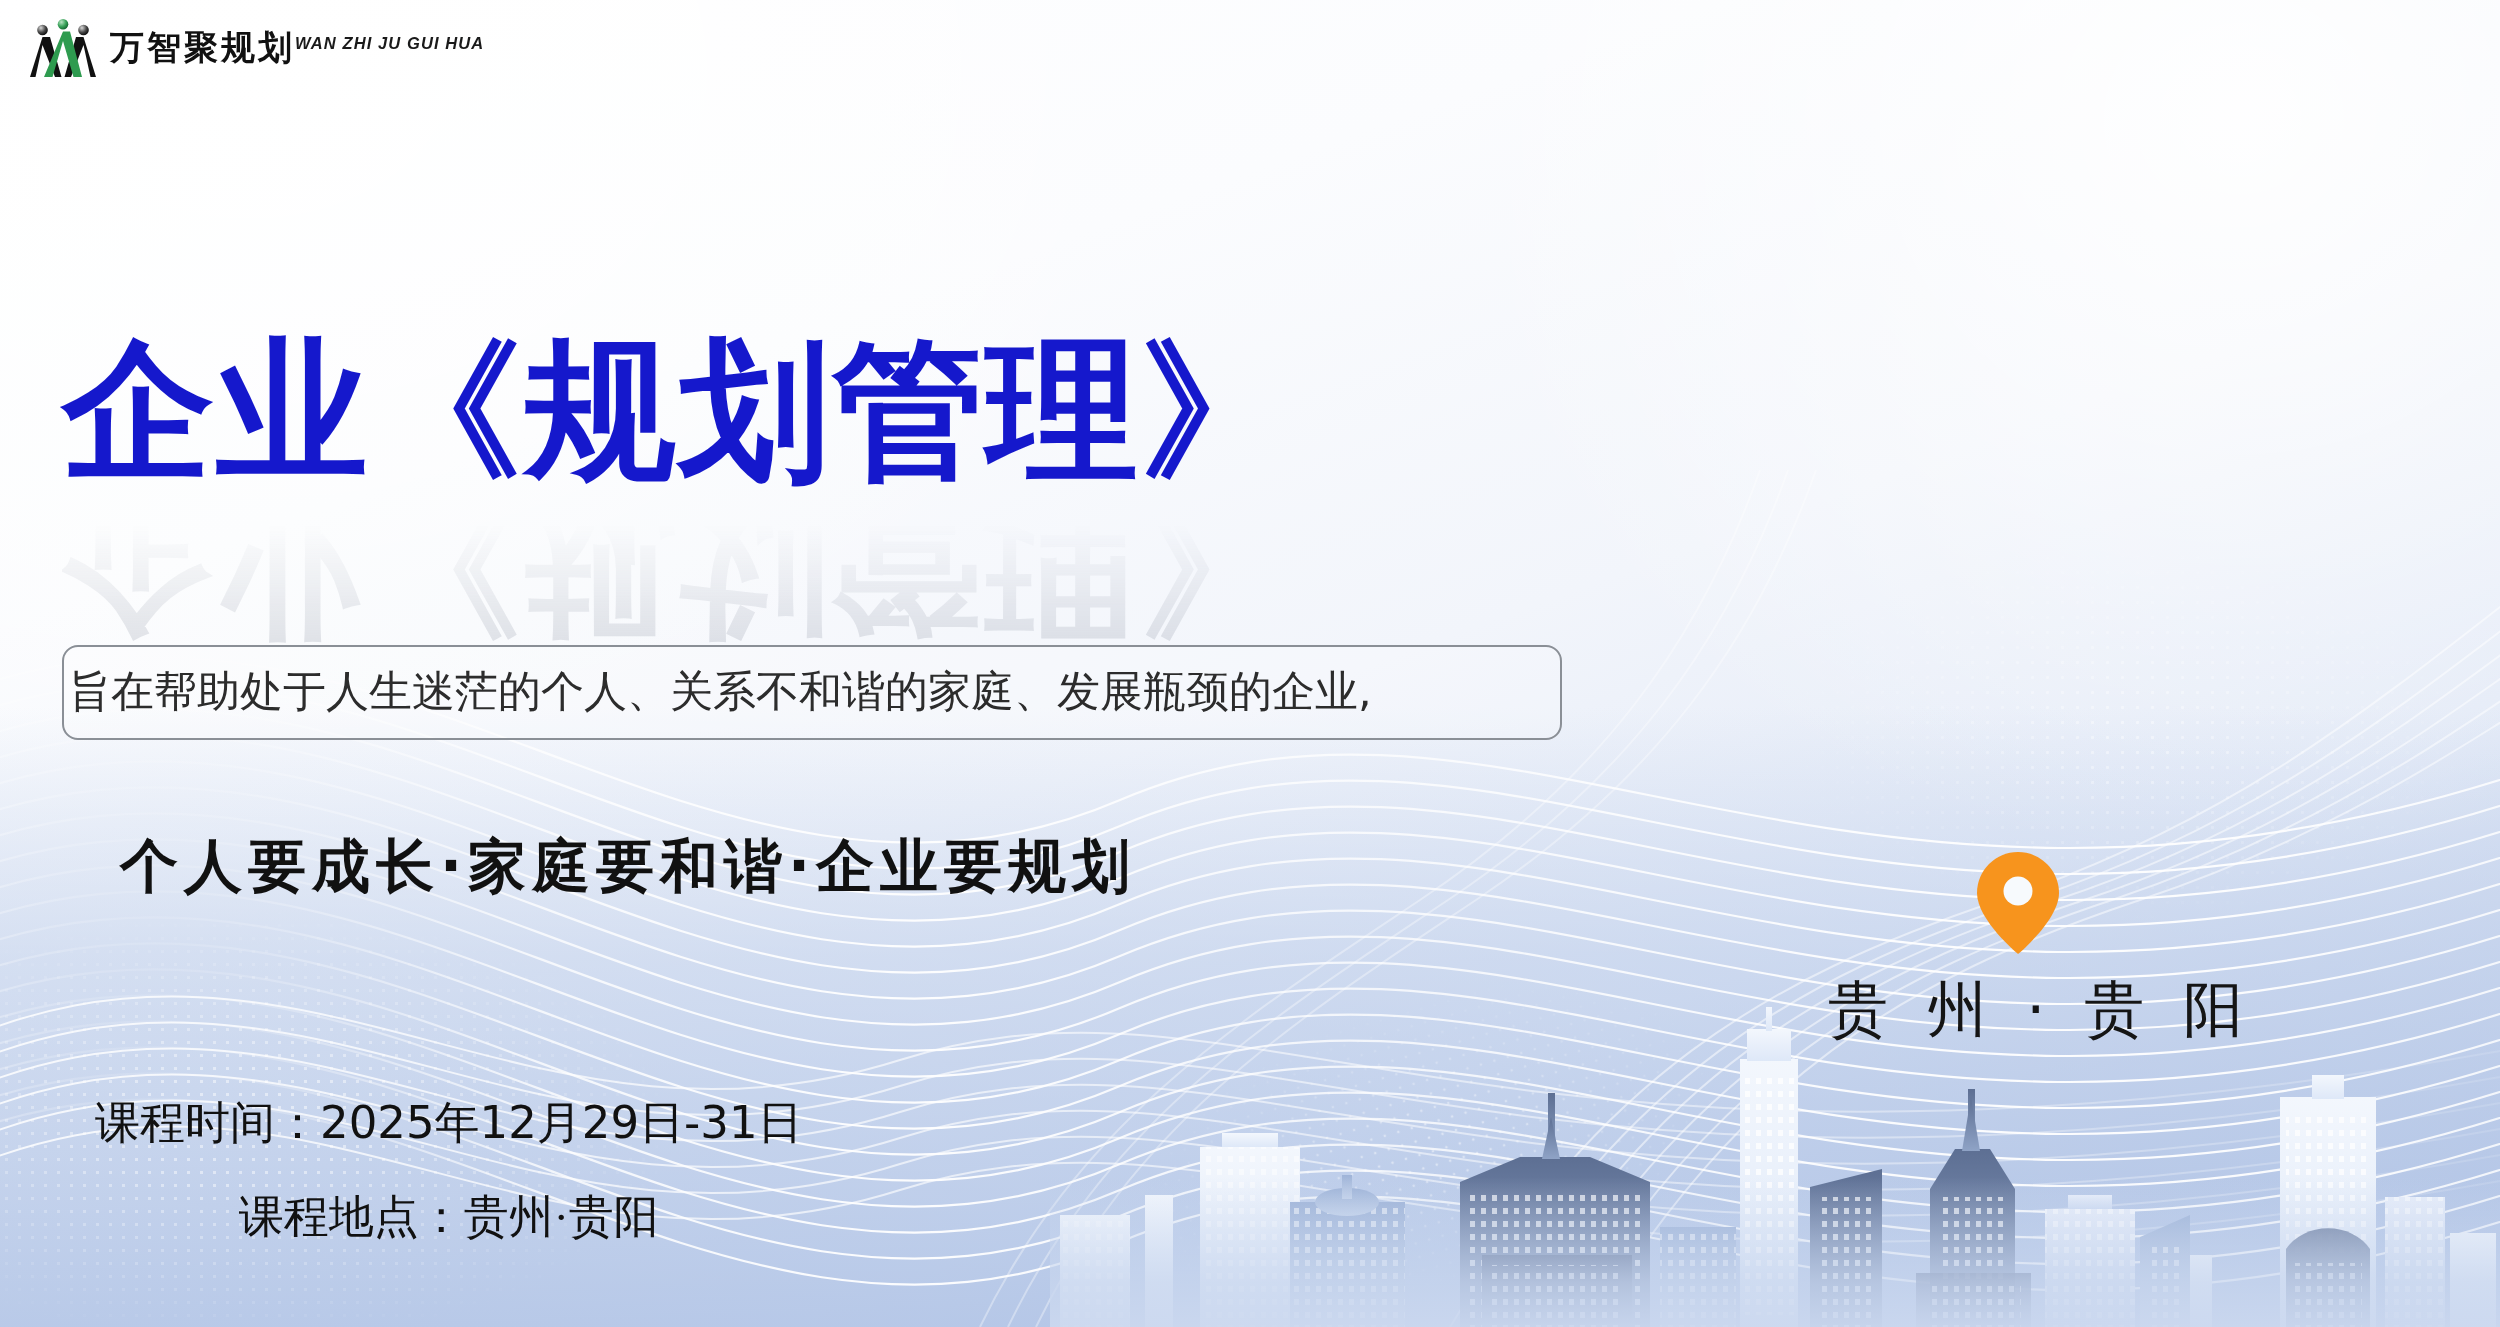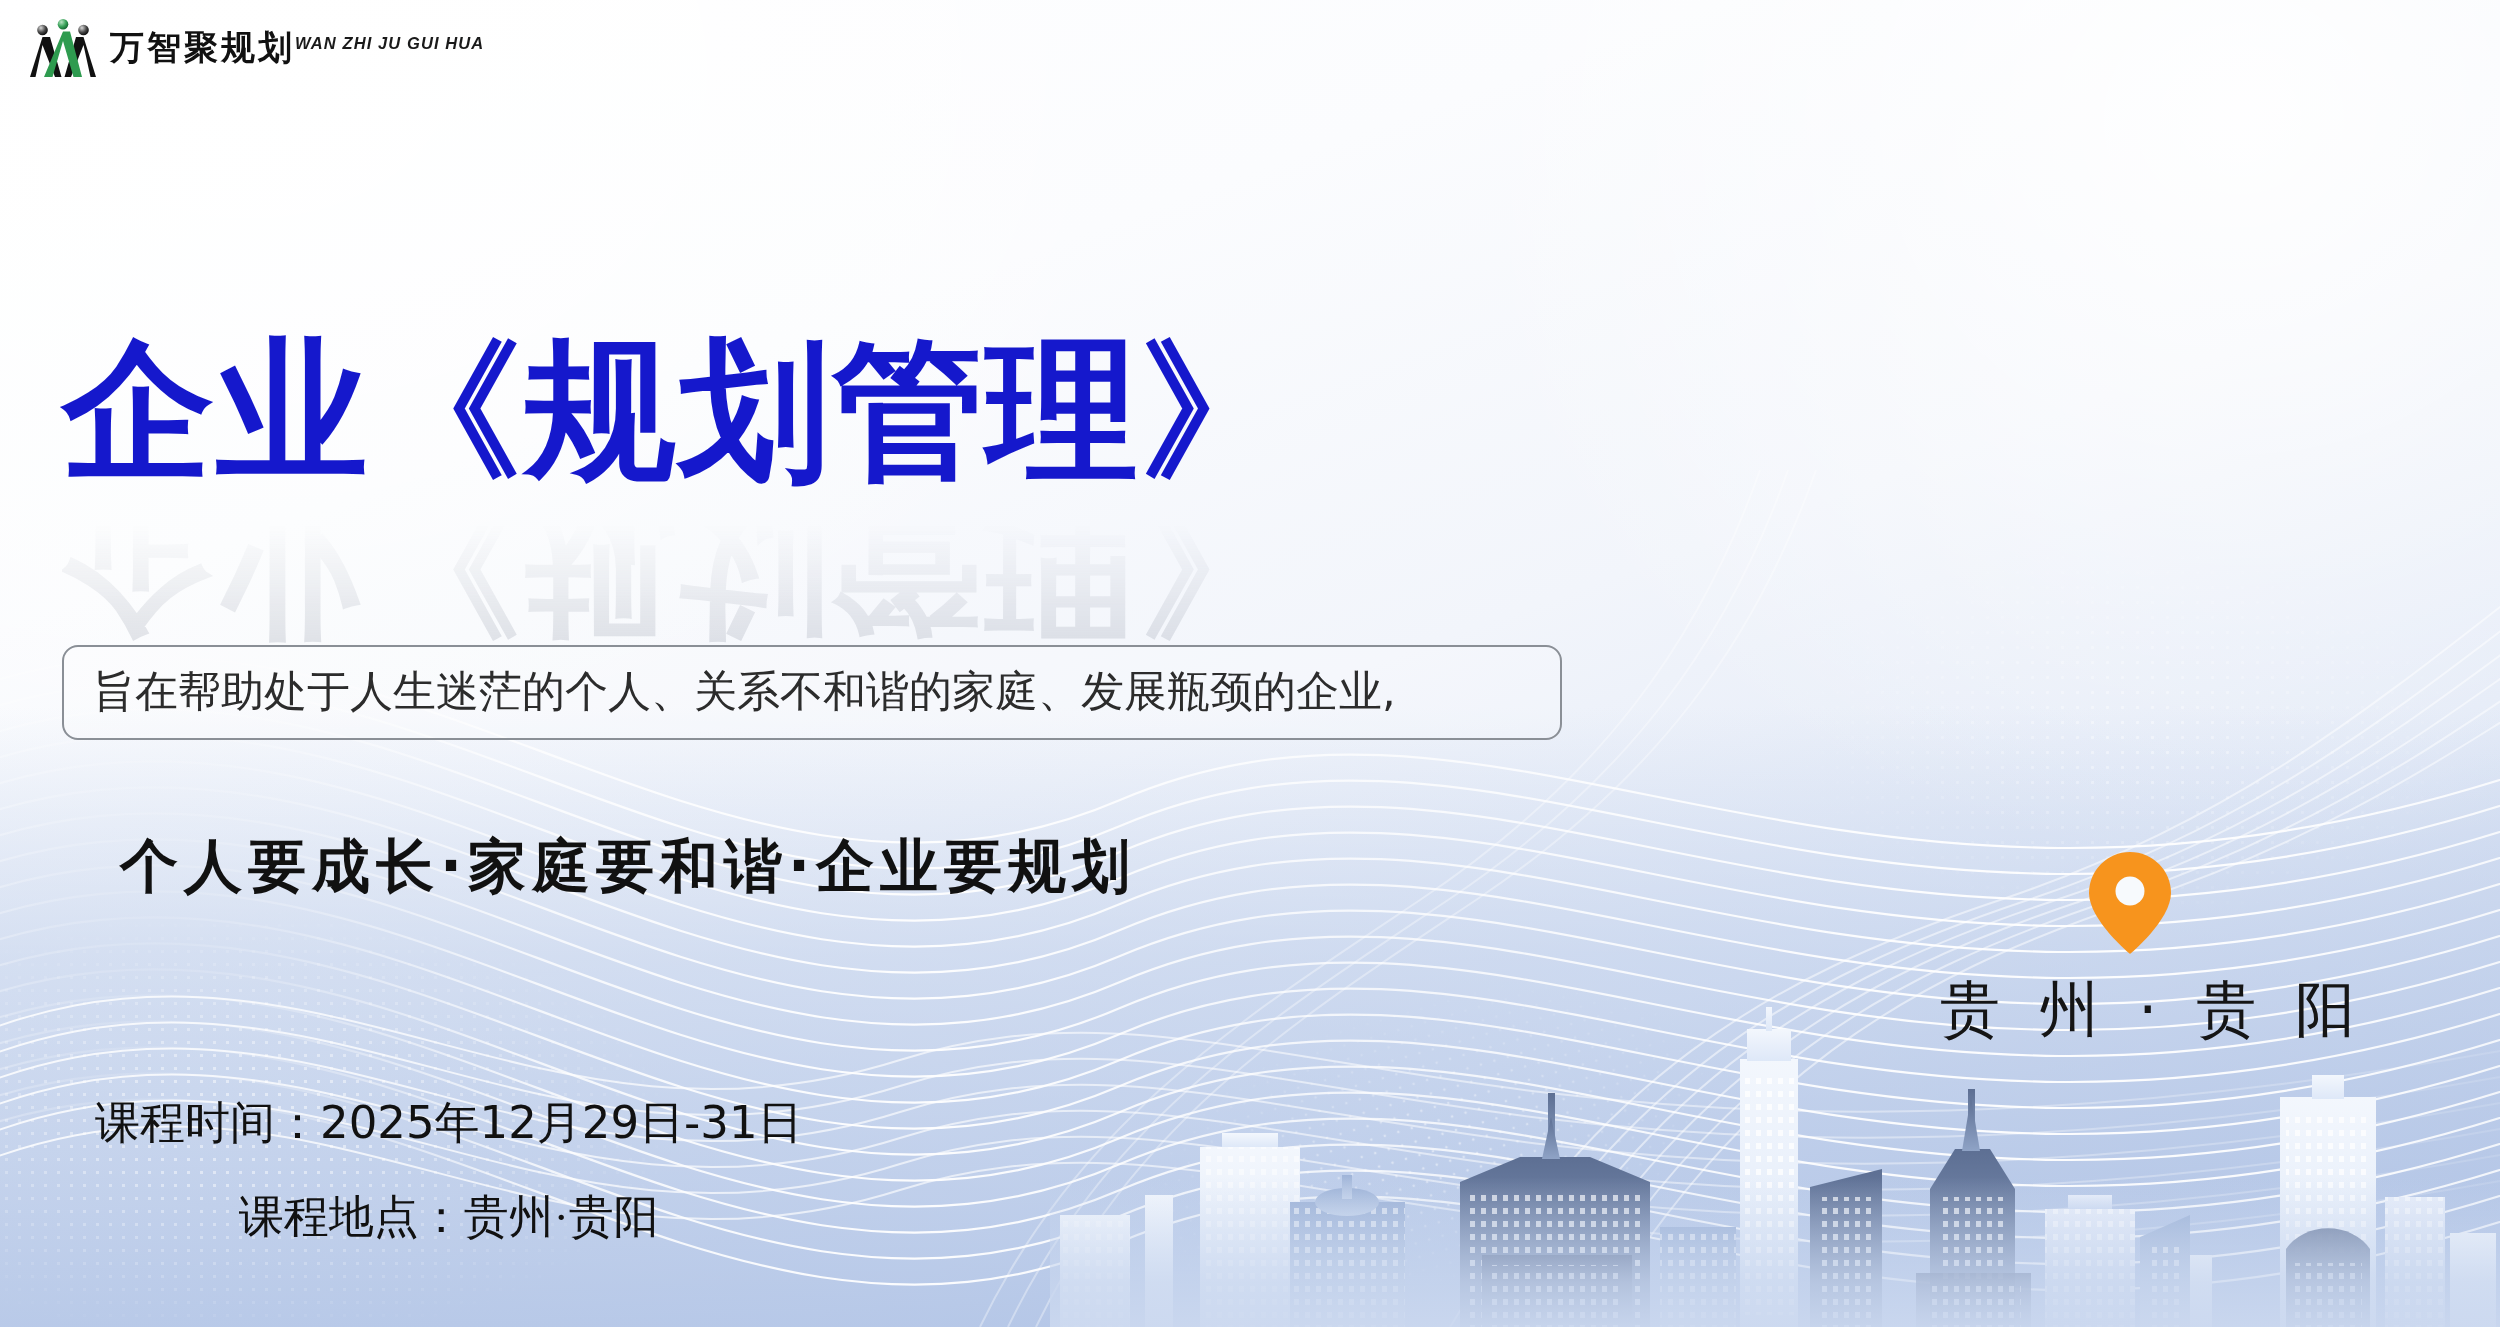--- a/index.html
+++ b/index.html
@@ -98,38 +98,38 @@
     -webkit-mask-image:linear-gradient(to top,rgba(0,0,0,0) 22%,rgba(0,0,0,.55) 100%);
             mask-image:linear-gradient(to top,rgba(0,0,0,0) 22%,rgba(0,0,0,.55) 100%);
     opacity:.5;
     margin-top:4px;
   }
 
   
   .desc-box{
     position:absolute;left:62px;top:645px;width:1500px;
     border:2px solid #8a8f96;border-radius:16px;
-    padding:14px 22px 16px 28px;
+    padding:14px 22px 16px 4px;
     box-sizing:border-box;
     background:rgba(255,255,255,.22);
   }
   .desc-line{
     font-family:"DejaVu Sans","Liberation Sans",sans-serif;
     font-size:43px;line-height:1.42;color:#2c2c2c;white-space:nowrap;
   }
 
   
   .tagline{
     position:absolute;left:120px;top:828px;
     font-family:"DejaVu Sans","Liberation Sans",sans-serif;
     font-size:58px;font-weight:600;color:#111;letter-spacing:6px;white-space:nowrap;
   }
 
   
-  .location{position:absolute;left:1940px;top:850px;width:380px;text-align:center;}
+  .location{position:absolute;left:1828px;top:850px;width:380px;text-align:center;}
   .pin{width:86px;height:106px;margin:0 auto;display:block;}
   .location-text{
     margin-top:14px;
     font-family:"DejaVu Sans","Liberation Sans",sans-serif;
     font-size:60px;font-weight:500;color:#151515;letter-spacing:10px;white-space:nowrap;
   }
 
   
   .info{position:absolute;left:95px;top:1100px;}
   .info-line{

